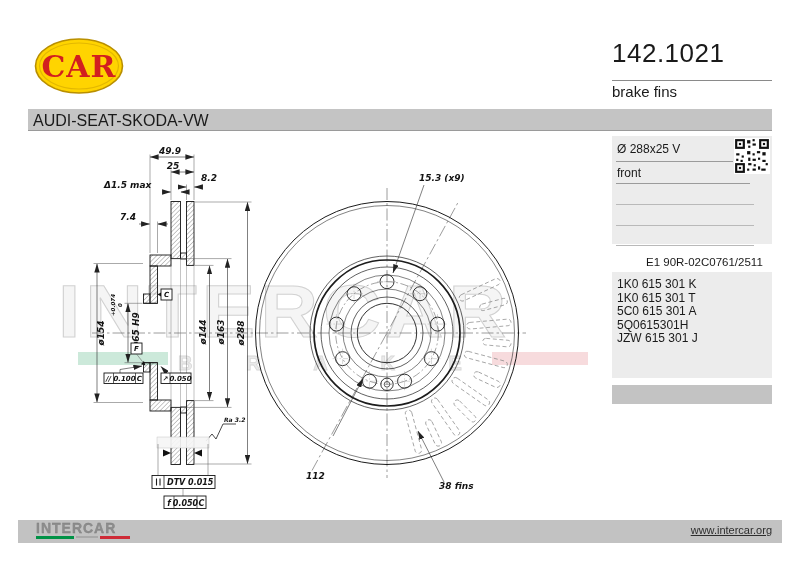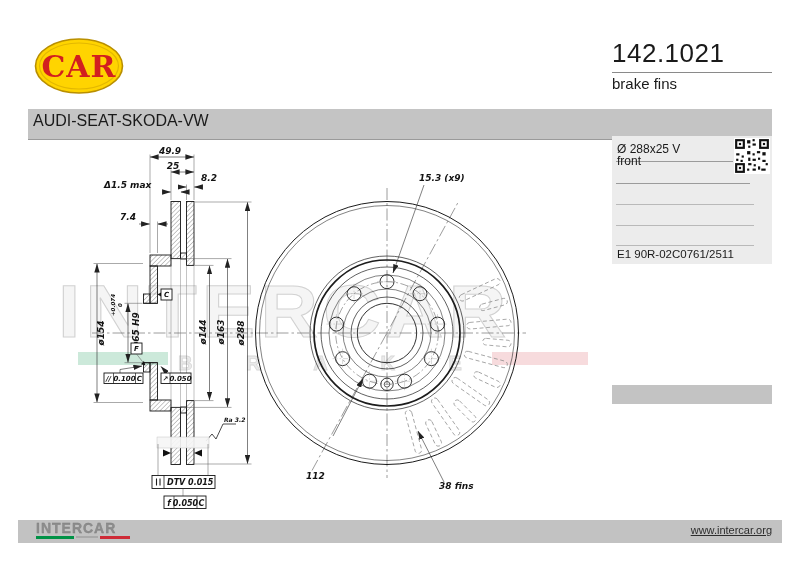--- a/index.html
+++ b/index.html
@@ -2,25 +2,25 @@
 <html><head>
 <meta charset="utf-8">
 <style>
   html,body{margin:0;padding:0;background:#fff;}
   #page{position:relative;width:800px;height:566px;background:#fff;overflow:hidden;
         font-family:"Liberation Sans",sans-serif;color:#1a1a1a;}
 
   
   #car-logo{position:absolute;left:34px;top:38px;}
   #pn-block{position:absolute;left:612px;top:38px;width:160px;}
-  #pn-number{font-size:26px;letter-spacing:.5px;border-bottom:1px solid #8a8a8a;padding-bottom:3px;}
+  #pn-number{font-size:26px;letter-spacing:.5px;border-bottom:1px solid #8a8a8a;padding-bottom:11px;}
   #pn-type{font-size:15px;padding-top:2px;}
 
   
-  #model-bar{position:absolute;left:28px;top:109px;width:744px;height:31px;background:#c4c4c4;
+  #model-bar{position:absolute;left:28px;top:109px;width:744px;height:22px;background:#c4c4c4;
              border-bottom:1px solid #9a9a9a;line-height:23px;font-size:16px;padding-left:5px;
              box-sizing:border-box;}
 
   
   #wm{position:absolute;left:58px;top:276px;width:530px;z-index:1;pointer-events:none;}
   #wm-text{font-size:80px;font-weight:bold;letter-spacing:5px;line-height:72px;
            color:rgba(190,190,190,0.16);-webkit-text-stroke:1.1px #d2d2d2;white-space:nowrap;
            transform:scaleY(.92);}
   #wm-row{display:flex;align-items:flex-start;margin-top:4px;height:14px;margin-left:20px;}
   #wm-green{width:142px;height:13px;background:rgba(0,146,70,0.20);}
@@ -43,21 +43,21 @@
   .tick{stroke:#999;stroke-width:.4;fill:none;stroke-dasharray:5 2 1.5 2;}
   .box{fill:#fff;stroke:#141414;stroke-width:.9;}
   text.d{font:italic 700 9px "DejaVu Sans",sans-serif;fill:#131313;}
   text.d7{font:italic 700 7px "DejaVu Sans",sans-serif;fill:#131313;}
   text.d6{font:italic 700 6px "DejaVu Sans",sans-serif;fill:#131313;}
   text.d55{font:italic 700 5.5px "DejaVu Sans",sans-serif;fill:#131313;}
   text.d8{font:italic 700 8px "DejaVu Sans",sans-serif;fill:#131313;}
 
   
   .panel{position:absolute;left:612px;width:160px;background:#ececec;z-index:3;}
-  #spec-panel{top:136px;height:128px;font-size:12px;}
+  #spec-panel{top:136px;height:108px;font-size:12px;}
   .spec-text{position:absolute;left:5px;}
   .hr{position:absolute;height:0;border-bottom:1px solid #9b9b9b;}
   .hr-light{position:absolute;height:0;border-bottom:1px solid #b9b9b9;}
   #qr{position:absolute;right:2px;top:2px;}
   #oe-panel{top:272px;height:106px;font-size:12px;line-height:13.5px;padding:6px 0 0 5px;box-sizing:border-box;}
   #empty-bar{top:385px;height:19px;background:#c3c3c3;}
 
   
   #footer{position:absolute;left:18px;top:520px;width:764px;height:23px;background:#c2c2c2;z-index:3;}
   #f-logo{position:absolute;left:18px;top:2px;}
@@ -315,26 +315,26 @@
         <line class="ldr" x1="333" y1="436" x2="362.8" y2="378.8"></line>
         <text class="d" x="439" y="489" text-anchor="start">38 fins</text>
         <line class="ldr" x1="444" y1="482" x2="418" y2="431"></line>
       </g>
     </g>
   </svg>
 
   <div id="spec-panel" class="panel">
     <div class="spec-text" style="top:6px;">Ø 288x25 V</div>
     <div class="hr" style="left:4px;width:117px;top:25px;"></div>
-    <div class="spec-text" style="top:18px;">front</div>
+    <div class="spec-text" style="top:30px;">front</div>
     <div class="hr" style="left:4px;width:134px;top:47px;"></div>
     <div class="hr-light" style="left:4px;width:138px;top:68px;"></div>
     <div class="hr-light" style="left:4px;width:138px;top:89px;"></div>
     <div class="hr-light" style="left:4px;width:138px;top:109px;"></div>
-    <div class="spec-text" style="top:112px;font-size:11.5px;">E1 90R-02C0761/2511</div>
+    <div class="spec-text" style="top:120px;font-size:11.5px;margin-left:29px;">E1 90R-02C0761/2511</div>
     <svg id="qr" width="36" height="36" viewBox="0 0 33 33">
       <rect x="0" y="0" width="33" height="33" fill="#fff"></rect>
       <g fill="#111">
         <rect x="1" y="1" width="9" height="9"></rect>
           <rect x="23" y="1" width="9" height="9"></rect>
           <rect x="1" y="23" width="9" height="9"></rect>
         <rect x="3" y="3" width="5" height="5" fill="#fff"></rect>
           <rect x="25" y="3" width="5" height="5" fill="#fff"></rect>
           <rect x="3" y="25" width="5" height="5" fill="#fff"></rect>
         <rect x="4.5" y="4.5" width="2" height="2"></rect>
@@ -360,20 +360,27 @@
           <rect x="18" y="24" width="2" height="2"></rect>
         <rect x="12" y="28" width="2" height="2"></rect>
           <rect x="17" y="28" width="3" height="2"></rect>
           <rect x="22" y="26" width="2" height="3"></rect>
         <rect x="25" y="28" width="4" height="2"></rect>
           <rect x="29" y="23" width="2" height="2"></rect>
       </g>
     </svg>
   </div>
 
+  <div id="oe-panel" class="panel">
+    <div>1K0 615 301 K</div>
+    <div>1K0 615 301 T</div>
+    <div>5C0 615 301 A</div>
+    <div>5Q0615301H</div>
+    <div>JZW 615 301 J</div>
+  </div>
 
   <div id="empty-bar" class="panel"></div>
 
   <div id="footer">
     <div id="f-logo">
       <div id="f-logo-text">INTERCAR</div>
       <div id="f-logo-row">
         <div id="f-green"></div>
         <div id="f-mid"></div>
         <div id="f-red"></div>

